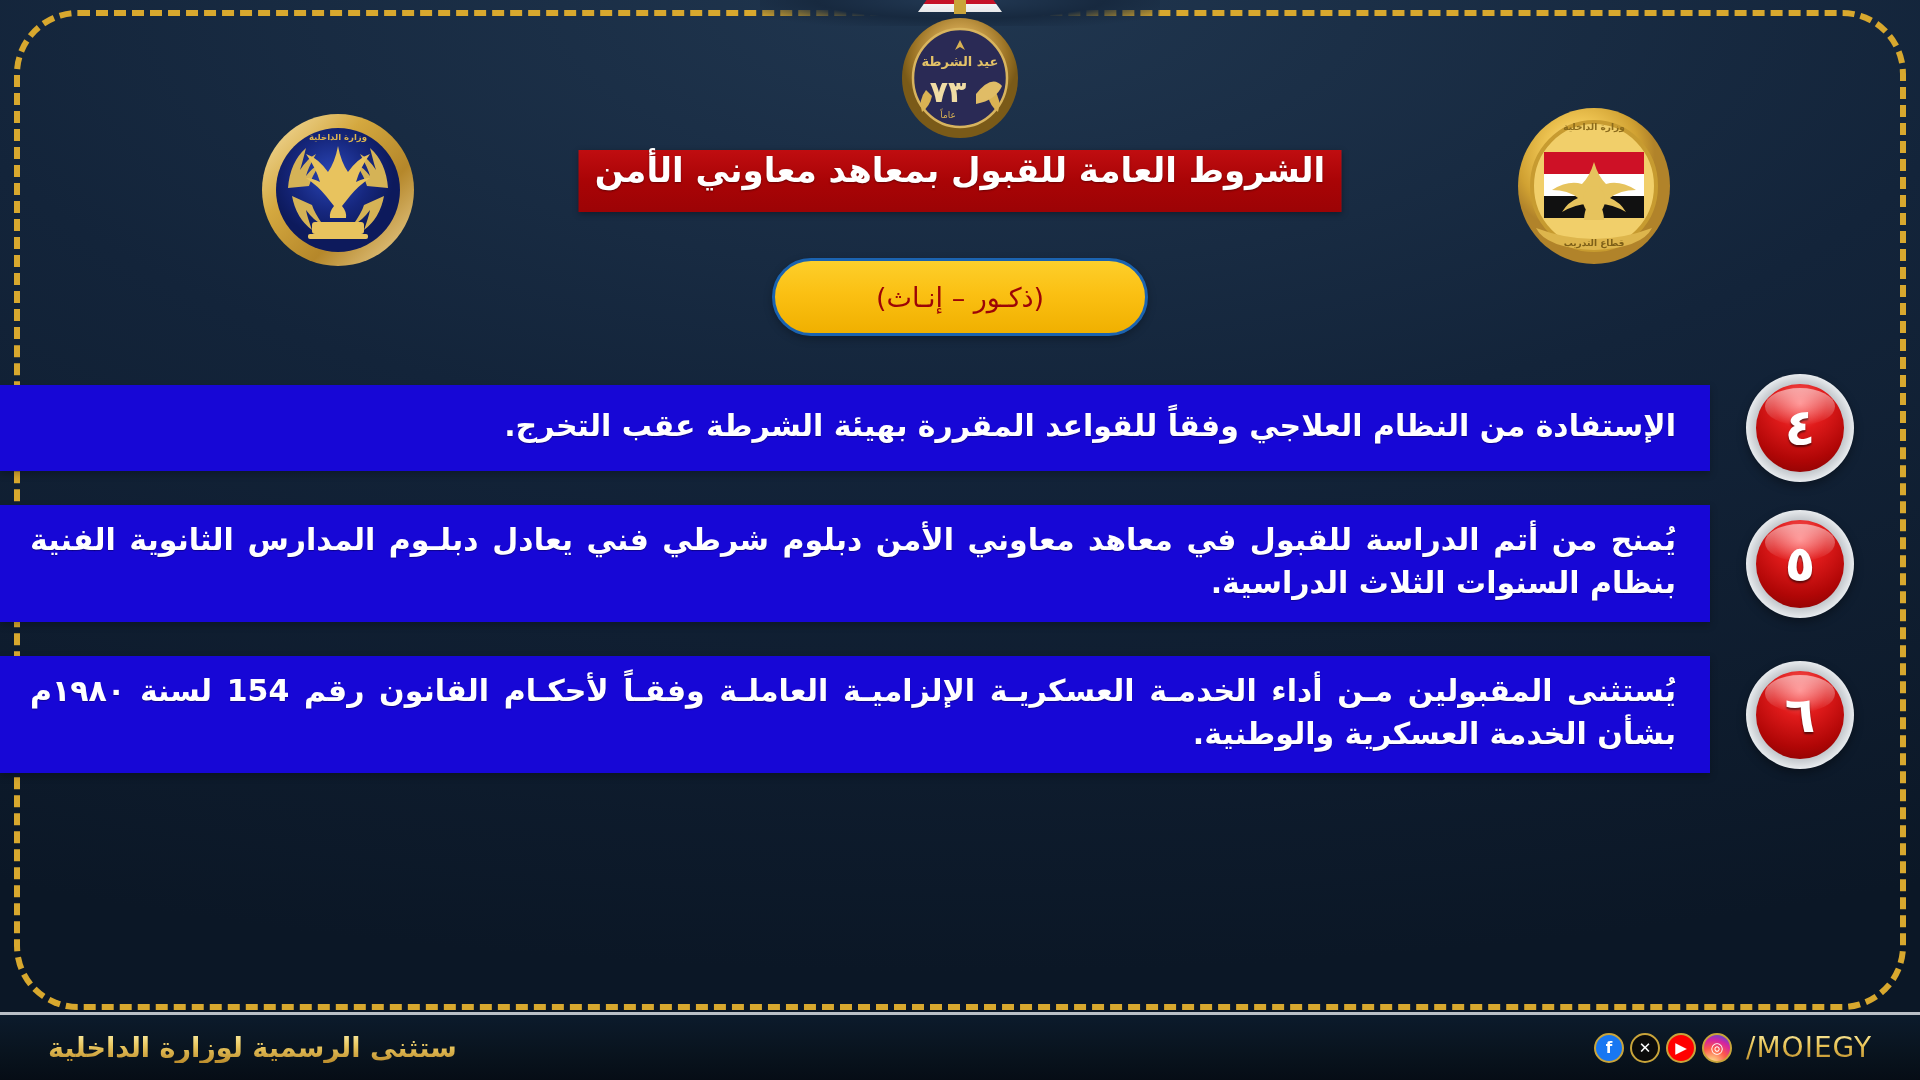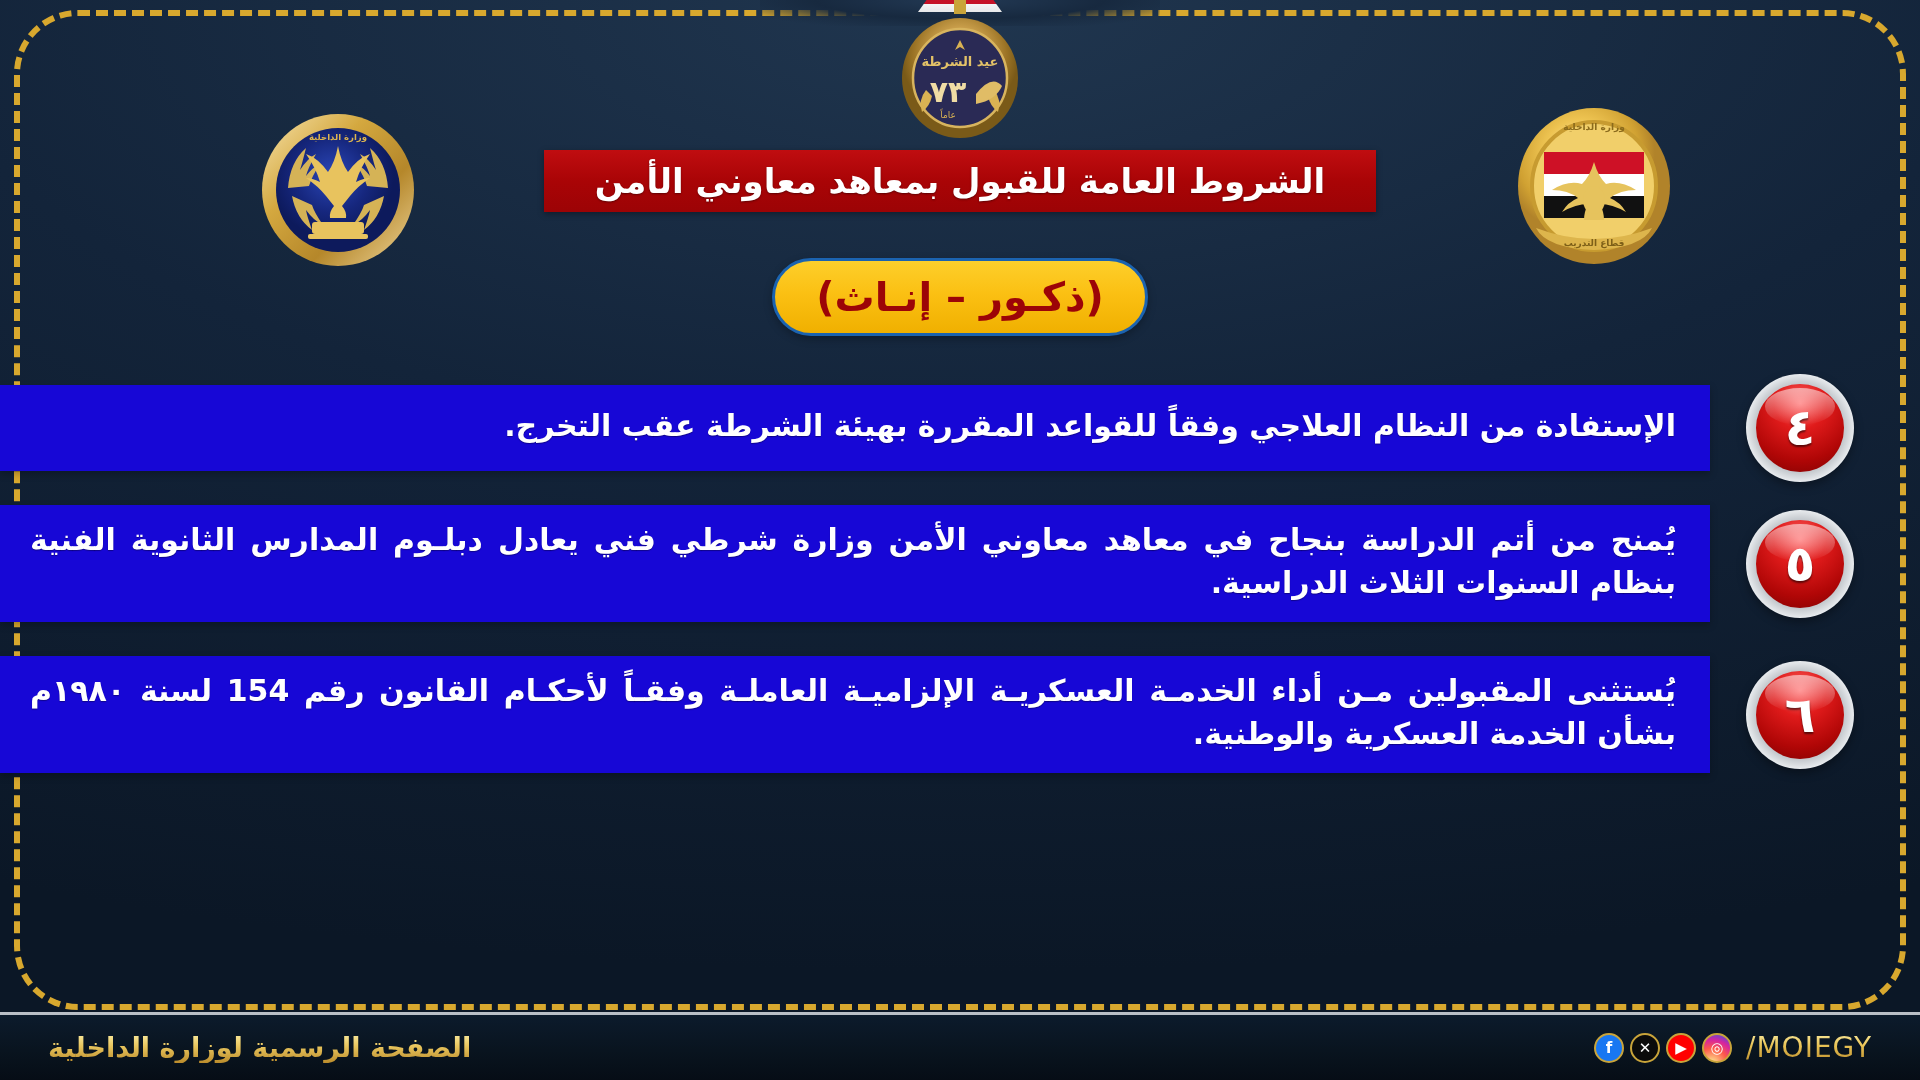--- a/index.html
+++ b/index.html
@@ -83,44 +83,44 @@
   }
 
   
   .badge-left{ left:258px; top:110px; width:160px; height:160px; z-index:6; }
   
   .badge-right{ right:246px; top:104px; width:160px; height:164px; z-index:6; }
 
   
   .title-bar{
     position:absolute; left:50%; transform:translateX(-50%);
-    top:150px; width:832px; height:62px;
+    top:150px; width:763px; height:62px;
     background:linear-gradient(180deg,#c00d10 0%,#a90406 50%,#9c0305 100%);
-    display:flex; align-items:center; justify-content:center;
+    display:flex; justify-content:center;
     z-index:5;
     box-shadow:0 2px 6px rgba(0,0,0,.35);
   }
   .title-bar span{
     color:#fff; font-size:34px; font-weight:bold;
     letter-spacing:.2px; text-shadow:0 1px 2px rgba(0,0,0,.4);
     white-space:nowrap;
   }
 
   
   .pill{
     position:absolute; left:50%; transform:translateX(-50%);
     top:258px; width:376px; height:78px; border-radius:44px;
     background:linear-gradient(180deg,#fdcf2b 0%,#fbc013 45%,#f0b000 100%);
     border:3px solid #1b63b0;
     display:flex; align-items:center; justify-content:center;
     z-index:5;
     box-shadow:0 3px 8px rgba(0,0,0,.28);
   }
   .pill span{
-    color:#9c0407; font-size:40px; font-weight:bold; white-space:nowrap;
+    color:#9c0407; font-size:27px; font-weight:normal; white-space:nowrap;
   }
 
   
   .rows{ position:absolute; left:0; right:0; top:385px; z-index:4; }
   .row{ position:relative; margin-bottom:34px; }
 
   .row-box{
     margin-right:210px;
     background:#1707d6;
     min-height:92px;
@@ -342,21 +342,21 @@
       </div>
       <div class="num">
         <i>
             <b>٤</b>
           </i>
       </div>
     </div>
 
     <div class="row">
       <div class="row-box">
-        <p>يُمنح من أتم الدراسة بنجاح في معاهد معاوني الأمن وزارة شرطي فني يعادل دبلـوم المدارس الثانوية الفنية بنظام السنوات الثلاث الدراسية.</p>
+        <p>يُمنح من أتم الدراسة للقبول في معاهد معاوني الأمن دبلوم شرطي فني يعادل دبلـوم المدارس الثانوية الفنية بنظام السنوات الثلاث الدراسية.</p>
       </div>
       <div class="num">
         <i>
             <b>٥</b>
           </i>
       </div>
     </div>
 
     <div class="row">
       <div class="row-box">
@@ -372,16 +372,16 @@
   </div>
 
   <div class="footer">
     <div class="social">
       <div class="sicon s-fb">f</div>
       <div class="sicon s-x">✕</div>
       <div class="sicon s-yt">▶</div>
       <div class="sicon s-ig">◎</div>
       <div class="handle">/MOIEGY</div>
     </div>
-    <div class="foot-ar">الصفحة الرسمية لوزارة الداخلية</div>
+    <div class="foot-ar">ستثنى الرسمية لوزارة الداخلية</div>
   </div>
 
 </div>
 
 </body></html>

